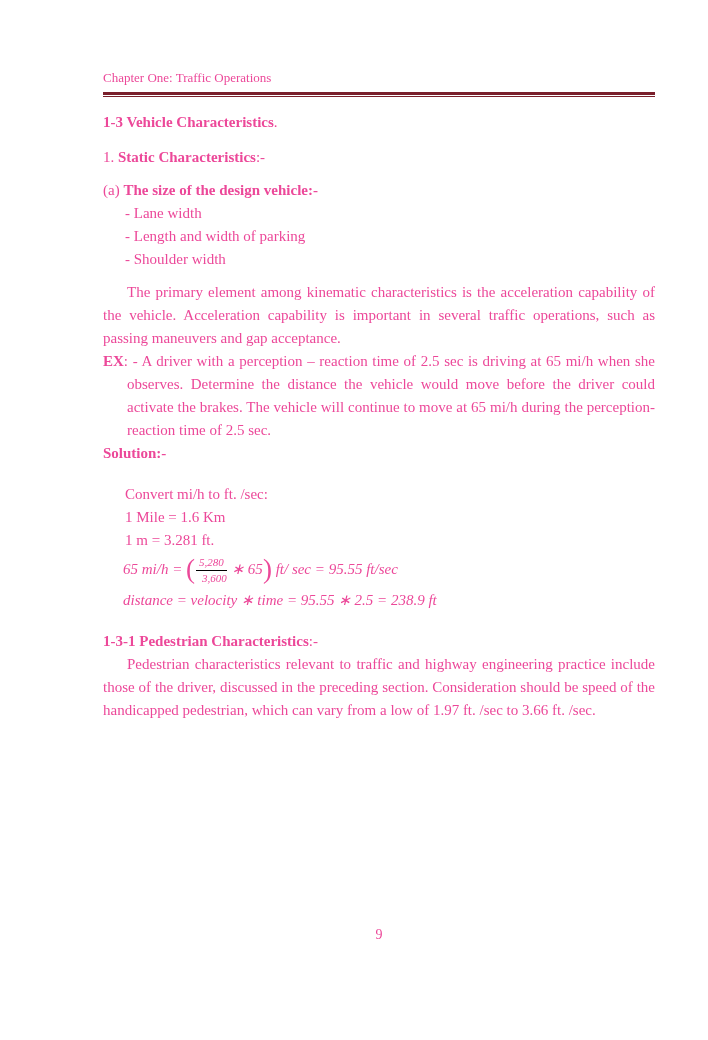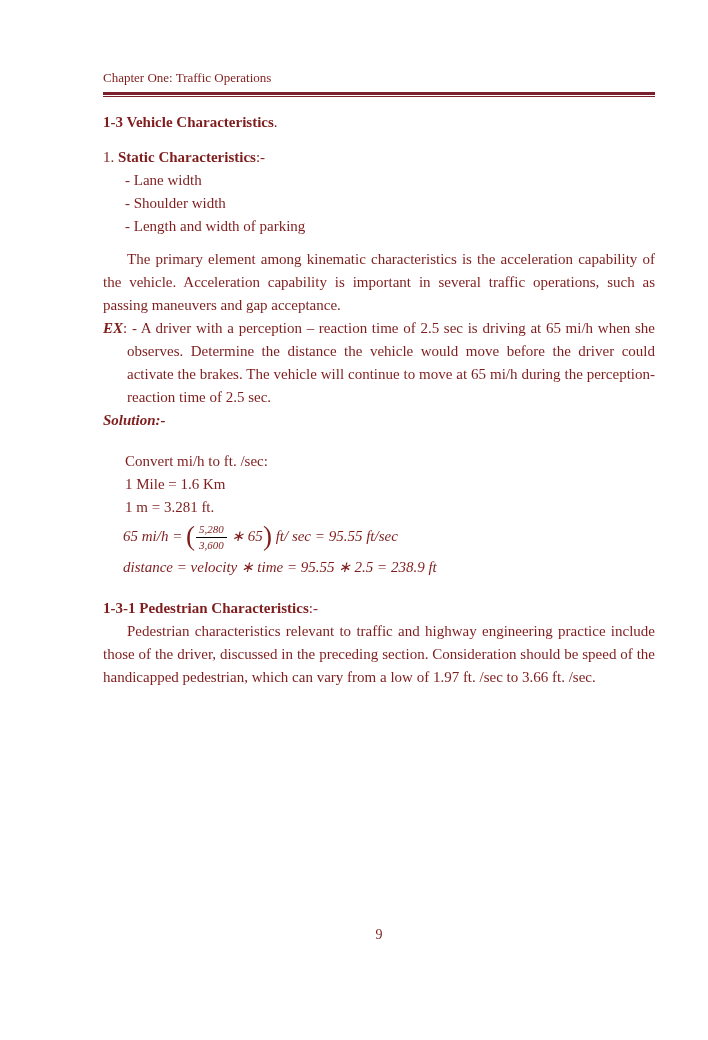--- a/index.html
+++ b/index.html
@@ -6,34 +6,34 @@
   html, body { margin: 0; padding: 0; background: #ffffff; }
   .page {
     position: relative;
     width: 708px;
     height: 1040px;
     background: #ffffff;
     padding: 70px 53px 0 103px;
     font-family: "Liberation Serif", serif;
     font-size: 15px;
     line-height: 23px;
-    color: #7f1d1d;
+    color: #ec4899;
   }
   .doc-header .header-text {
     font-size: 13px;
     line-height: 16px;
     padding-bottom: 6px;
   }
   .rule-thick { height: 3px; background: #7a1f2b; }
   .rule-gap   { height: 1px; background: transparent; }
   .rule-thin  { height: 1px; background: #7a1f2b; }
 
   p { margin: 0; }
   .b  { font-weight: bold; }
-  .bi { font-weight: bold; font-style: italic; }
+  .bi { font-weight: bold; }
   .just { text-align: justify; }
   .indent { text-indent: 24px; }
   .ml { margin-left: 22px; }
   .hang { padding-left: 24px; text-indent: -24px; }
 
   .mt-14 { margin-top: 14px; }
   .mt-12 { margin-top: 12px; }
   .mt-10 { margin-top: 10px; }
   .mt-18 { margin-top: 18px; }
   .mt-4  { margin-top: 4px; }
@@ -47,21 +47,21 @@
     font-style: normal;
     font-size: 27px;
     font-weight: 300;
     vertical-align: -4px;
     line-height: 23px;
   }
   .frac {
     display: inline-flex;
     flex-direction: column;
     vertical-align: middle;
-    text-align: center;
+    text-align: right;
     font-size: 11px;
     line-height: 13px;
     font-style: italic;
     margin: 0 1px;
   }
   .frac .num { border-bottom: 1px solid #000; padding: 0 3px 1px; }
   .frac .den { padding-top: 1px; }
 
   .footer {
     position: absolute;
@@ -84,24 +84,25 @@
     <div class="rule rule-thin" style="background: rgb(122, 31, 43);"></div>
   </header>
 
   <main class="doc-body">
 
     <p class="mt-14"><span class="b">1-3 Vehicle Characteristics</span><span>.</span></p>
 
 
     <p class="mt-12"><span>1. </span><span class="b">Static Characteristics</span><span>:-</span></p>
 
+    <p class="mt-10"><span>(a) </span><span class="b">The size of the design vehicle:-</span></p>
 
     <p class="ml">- Lane width</p>
+    <p class="ml">- Length and width of parking</p>
     <p class="ml">- Shoulder width</p>
-    <p class="ml">- Length and width of parking</p>
 
 
 
     <p class="just indent mt-10">The primary element among kinematic characteristics is the acceleration capability of the vehicle. Acceleration capability is important in several traffic operations, such as passing maneuvers and gap acceptance.</p>
 
     <p class="just hang"><span class="bi">EX</span><span>: - A driver with a perception – reaction time of 2.5 sec is driving at 65 mi/h when she observes. Determine the distance the vehicle would move before the driver could activate the brakes. The vehicle will continue to move at 65 mi/h during the perception-reaction time of 2.5 sec.</span></p>
 
     <p class="bi">Solution:-</p>
 
     <p class="ml mt-18">Convert mi/h to ft. /sec:</p>

